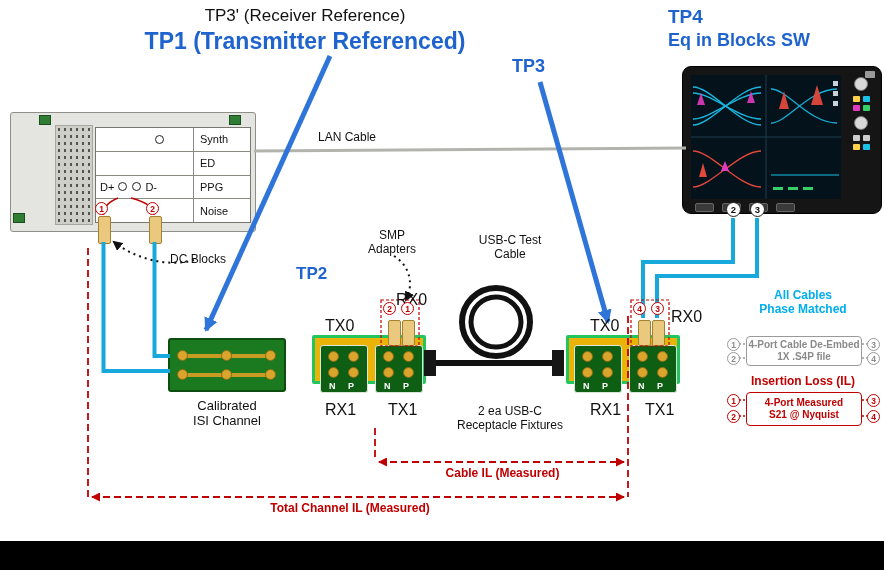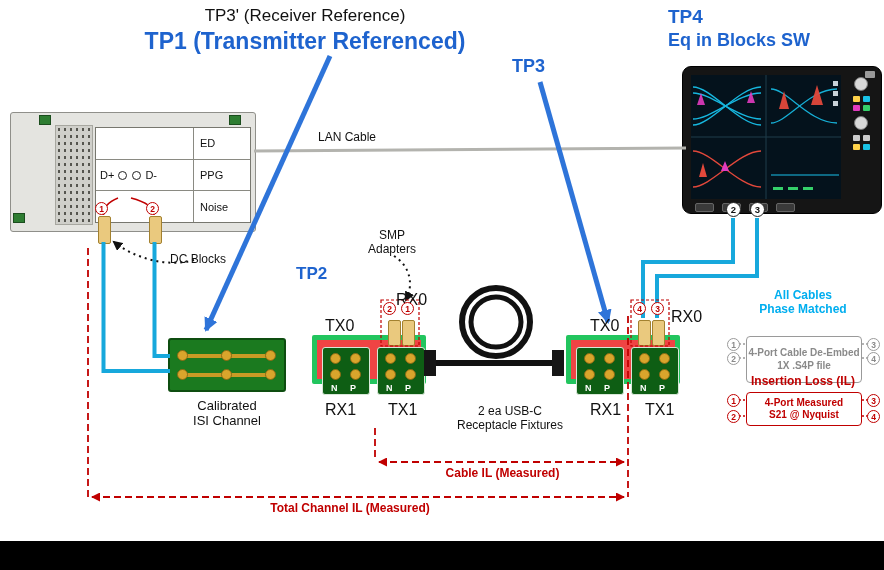--- a/index.html
+++ b/index.html
@@ -48,21 +48,21 @@
   .tbtn{width:7px;height:6px;border-radius:1px;}
   .scope .bstrip{position:absolute;left:12px;top:136px;display:flex;gap:8px;}
   .bbtn{width:17px;height:7px;background:#3a3a3a;border:1px solid #666;border-radius:2px;}
   .scope-logo{position:absolute;right:6px;top:4px;width:10px;height:7px;background:#9a9a9a;border-radius:1px;}
 
   
   .isi{left:168px;top:338px;width:118px;height:54px;background:#1B7A1F;border:2px solid #0E4D10;
        border-radius:3px;box-sizing:border-box;}
   .trace{position:absolute;left:10px;right:10px;height:4px;background:#C89B25;}
   .gold{position:absolute;width:11px;height:11px;border-radius:50%;background:#D9A52C;border:1px solid #8a6a14;box-sizing:border-box;}
-  .fixture{width:114px;height:49px;background:#ef4444;border:5px solid #22c55e;border-radius:2px;box-sizing:border-box;}
+  .fixture{width:114px;height:49px;background:#eab308;border:3px solid #22c55e;border-radius:2px;box-sizing:border-box;}
   .np-sec{position:absolute;width:48px;height:48px;background:#0E5E14;border:1px solid #d9e8d9;border-radius:3px;box-sizing:border-box;}
   .np-lbl{position:absolute;bottom:1px;width:100%;text-align:center;color:#fff;font-size:9px;font-weight:bold;letter-spacing:5px;}
   .fixlab{position:absolute;font-size:16px;color:#111;z-index:5;}
 
   .legend-box{position:absolute;width:116px;box-sizing:border-box;border-radius:4px;
        display:flex;flex-direction:column;align-items:center;justify-content:center;font-size:10px;font-weight:bold;line-height:1.25;}
   .overlay{position:absolute;left:0;top:0;z-index:4;pointer-events:none;}
   .ann{z-index:6;}
   .bottom-bar{left:0;top:541px;width:884px;height:29px;background:#000;}
 </style>
@@ -70,20 +70,24 @@
 <body>
 
 <div class="canvas">
 
   <div class="abs inst">
     <div class="greensq" style="left:28px;top:2px;"></div>
     <div class="greensq" style="left:218px;top:2px;"></div>
     <div class="greensq" style="left:2px;top:100px;"></div>
     <div class="vent"></div>
     <div class="panel">
+      <div class="inst-row">
+        <span class="port" style="margin-left:55px;"></span>
+        <span class="inst-lbl">Synth</span>
+      </div>
       <div class="inst-row">
         <span class="inst-lbl">ED</span>
       </div>
       <div class="inst-row">
         <span>D+</span>
         <span class="port" style="margin-left:4px;"></span>
         <span class="port" style="margin-left:5px;"></span>
         <span style="margin-left:4px;">D-</span>
         <span class="inst-lbl">PPG</span>
       </div>
@@ -284,20 +288,24 @@
   <div class="abs ann blue-t" style="left:668px;top:30px;font-size:18px;">Eq in Blocks SW</div>
   <div class="abs ann blue-t" style="left:512px;top:56px;font-size:18px;">TP3</div>
   <div class="abs ann blue-t" style="left:296px;top:264px;font-size:17px;">TP2</div>
 
   <div class="abs ann lbl12" style="left:318px;top:130px;">LAN Cable</div>
   <div class="abs ann lbl12" style="left:170px;top:252px;">DC Blocks</div>
   <div class="abs ctr ann lbl12" style="left:360px;top:228px;width:64px;">
     <div>SMP</div>
       <div>Adapters</div>
   </div>
+  <div class="abs ctr ann lbl12" style="left:468px;top:233px;width:84px;">
+    <div>USB-C Test</div>
+      <div>Cable</div>
+  </div>
   <div class="abs ctr ann" style="left:164px;top:398px;width:126px;font-size:13px;">
     <div>Calibrated</div>
       <div>ISI Channel</div>
   </div>
   <div class="abs ctr ann lbl12" style="left:448px;top:404px;width:124px;">
     <div>2 ea USB-C</div>
       <div>Receptacle Fixtures</div>
   </div>
 
   <div class="fixlab" style="left:325px;top:317px;">TX0</div>
@@ -315,21 +323,21 @@
   <div class="cnum red" style="left:401px;top:302px;">1</div>
   <div class="cnum red" style="left:633px;top:302px;">4</div>
   <div class="cnum red" style="left:651px;top:302px;">3</div>
   <div class="cnum blk" style="left:726px;top:202px;">2</div>
   <div class="cnum blk" style="left:750px;top:202px;">3</div>
 
   <div class="abs ctr ann cyan-t" style="left:738px;top:288px;width:130px;font-size:12px;">
     <div>All Cables</div>
       <div>Phase Matched</div>
   </div>
-  <div class="legend-box ann gray-t" style="left:746px;top:336px;height:47px;border:1.5px solid #9a9a9a;">
+  <div class="legend-box ann gray-t" style="left:746px;top:336px;height:30px;border:1.5px solid #9a9a9a;">
     <div>4-Port Cable De-Embed</div>
       <div>1X .S4P file</div>
   </div>
   <div class="cnum gray" style="left:727px;top:338px;">1</div>
   <div class="cnum gray" style="left:727px;top:352px;">2</div>
   <div class="cnum gray" style="left:867px;top:338px;">3</div>
   <div class="cnum gray" style="left:867px;top:352px;">4</div>
 
   <div class="abs ctr ann red-t" style="left:738px;top:374px;width:130px;font-size:12px;">Insertion Loss (IL)</div>
   <div class="legend-box ann red-t" style="left:746px;top:392px;height:34px;border:1.5px solid #C00000;color:#C00000;">

